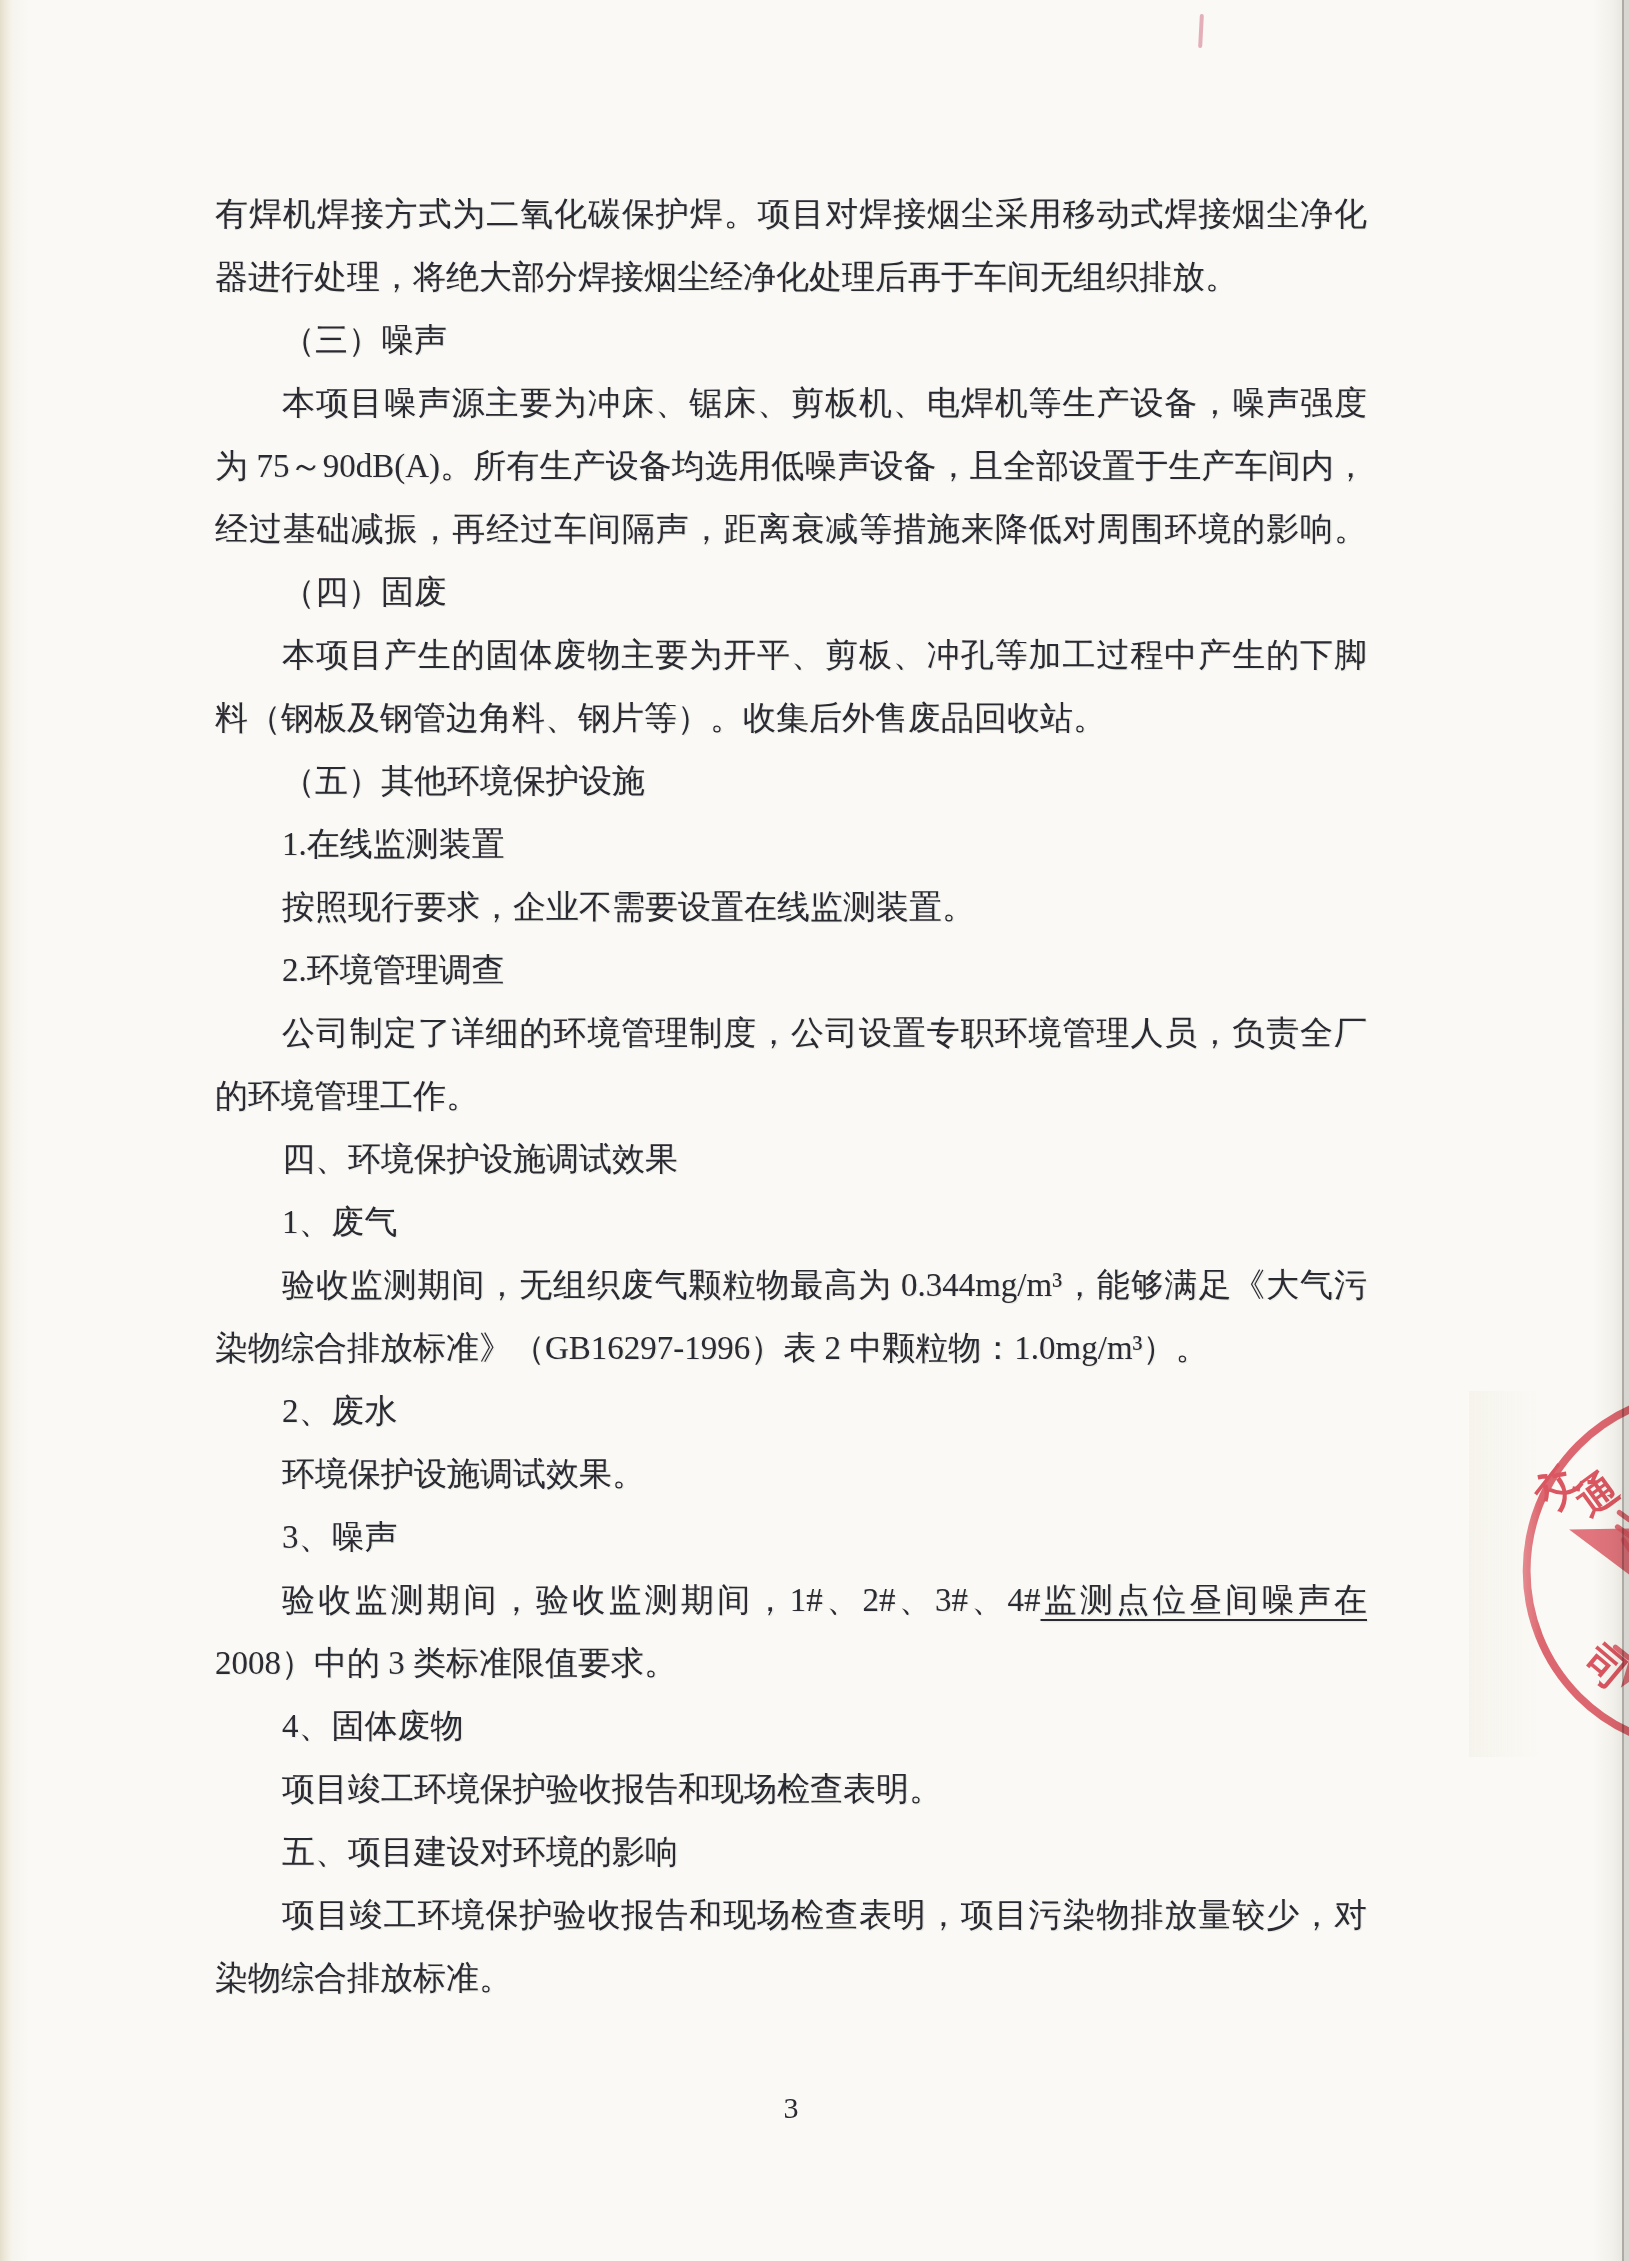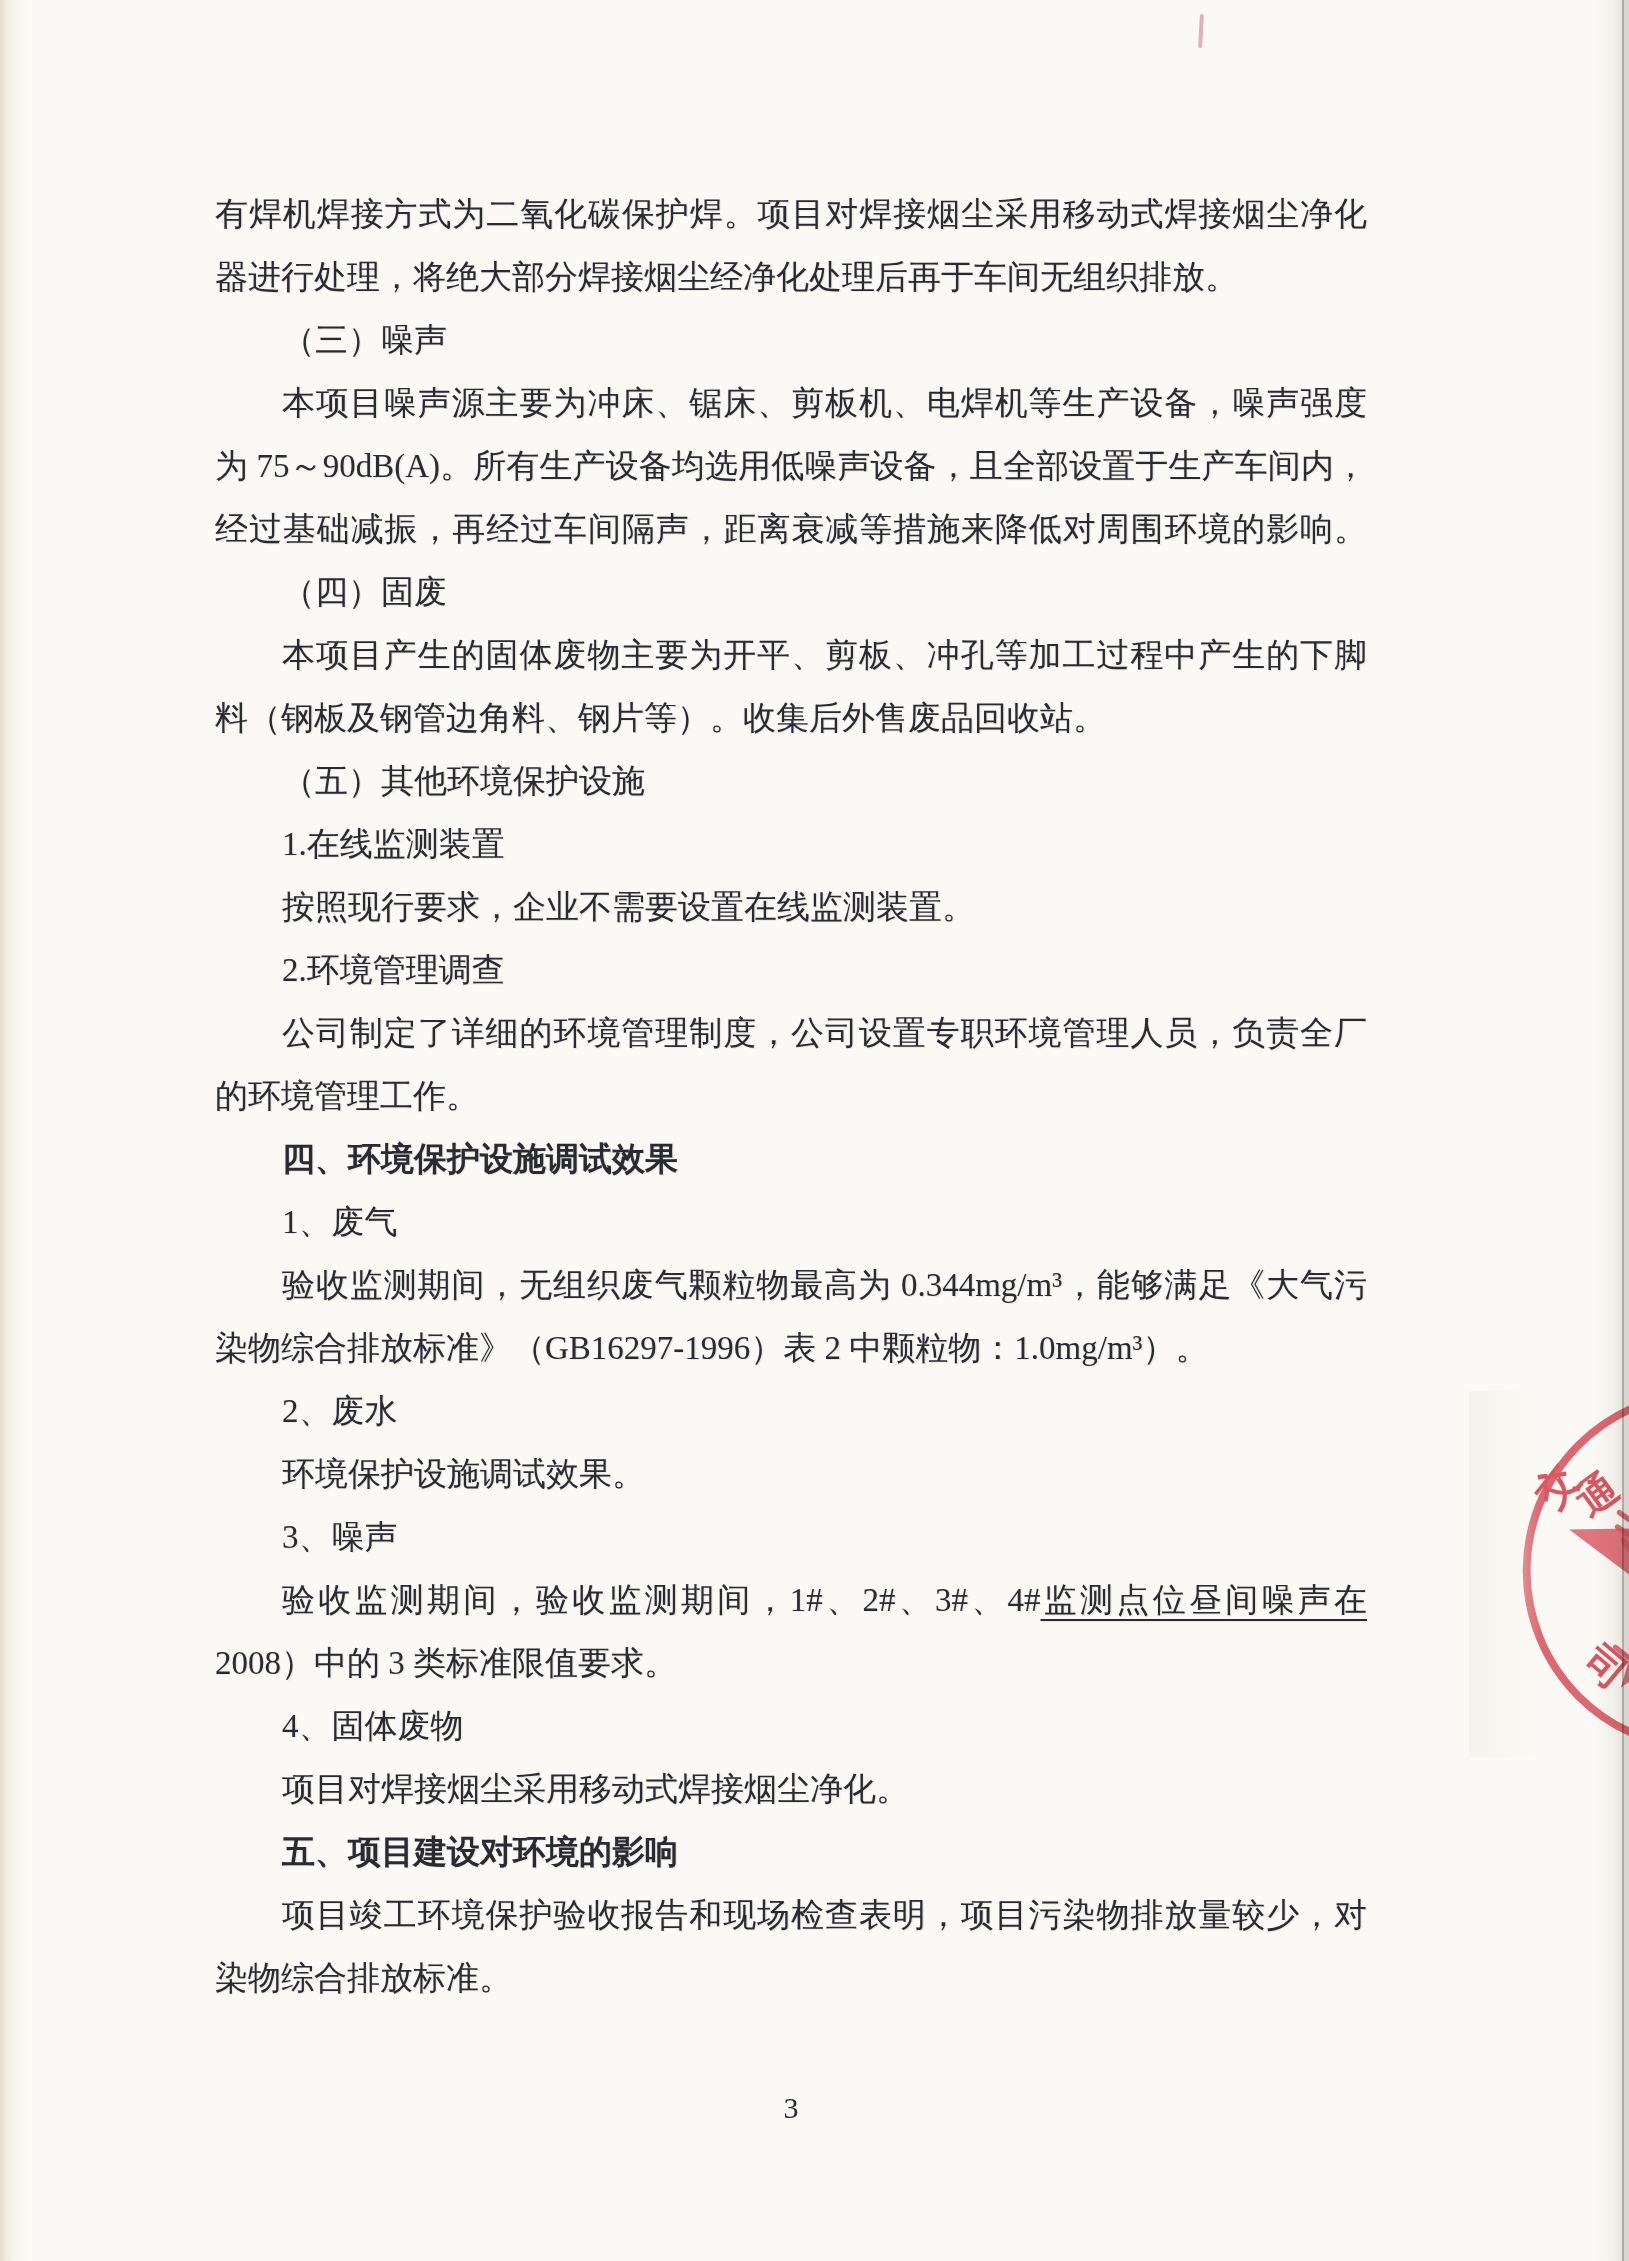--- a/index.html
+++ b/index.html
@@ -23,21 +23,21 @@
   }
   
   #text-block{
     position:absolute;left:215px;top:183px;width:1152px;
     color:var(--ink,#2a2a32);font-size:33px;
     text-shadow:1.3px 1.3px 0 rgba(110,150,110,.13), -0.7px 0 0 rgba(150,70,120,.08);
   }
   .line{min-height:63px;line-height:63px;letter-spacing:0}
   .j{text-align:justify;text-align-last:justify}
   .in{padding-left:67px}
-  .b{font-weight:bold}
+  .b{font-weight:normal}
   .u-seg{text-decoration:underline;text-decoration-thickness:2px;text-underline-offset:7.8px}
   #page-number{
     position:absolute;left:215px;top:2076px;width:1152px;height:63px;
     line-height:63px;text-align:center;font-size:30px;color:var(--ink,#2a2a32);
   }
   
   #stamp{position:absolute;left:1469px;top:1391px;width:161px;height:366px;mix-blend-mode:multiply;opacity:.92}
   #seal-ring{stroke:var(--stamp,#dd4a58);fill:none}
   #seal-star{fill:var(--stamp,#dd4a58);opacity:.82}
   .stamp-char{font-family:"Liberation Serif","DejaVu Serif",serif;font-weight:bold;
@@ -71,21 +71,21 @@
     <div class="line in b">四、环境保护设施调试效果</div>
     <div class="line in">1、废气</div>
     <div class="line j in">验收监测期间，无组织废气颗粒物最高为 0.344mg/m³，能够满足《大气污</div>
     <div class="line">染物综合排放标准》（GB16297-1996）表 2 中颗粒物：1.0mg/m³）。</div>
     <div class="line in">2、废水</div>
     <div class="line in">环境保护设施调试效果。</div>
     <div class="line in">3、噪声</div>
     <div class="line j in"><span>验收监测期间，验收监测期间，1#、2#、3#、4#</span><span class="u-seg">监测点位昼间噪声在</span></div>
     <div class="line">2008）中的 3 类标准限值要求。</div>
     <div class="line in">4、固体废物</div>
-    <div class="line in">项目对焊接烟尘采用移动式焊接烟尘净化。</div>
+    <div class="line in">项目竣工环境保护验收报告和现场检查表明。</div>
     <div class="line in b">五、项目建设对环境的影响</div>
     <div class="line j in">项目竣工环境保护验收报告和现场检查表明，项目污染物排放量较少，对</div>
     <div class="line">染物综合排放标准。</div>
   </div>
 
 <div id="page-number">3</div>
 
 <svg id="stamp" viewBox="0 0 246 560" xmlns="http://www.w3.org/2000/svg">
   <defs>
     <linearGradient id="fadeL" x1="0" y1="0" x2="1" y2="0">

